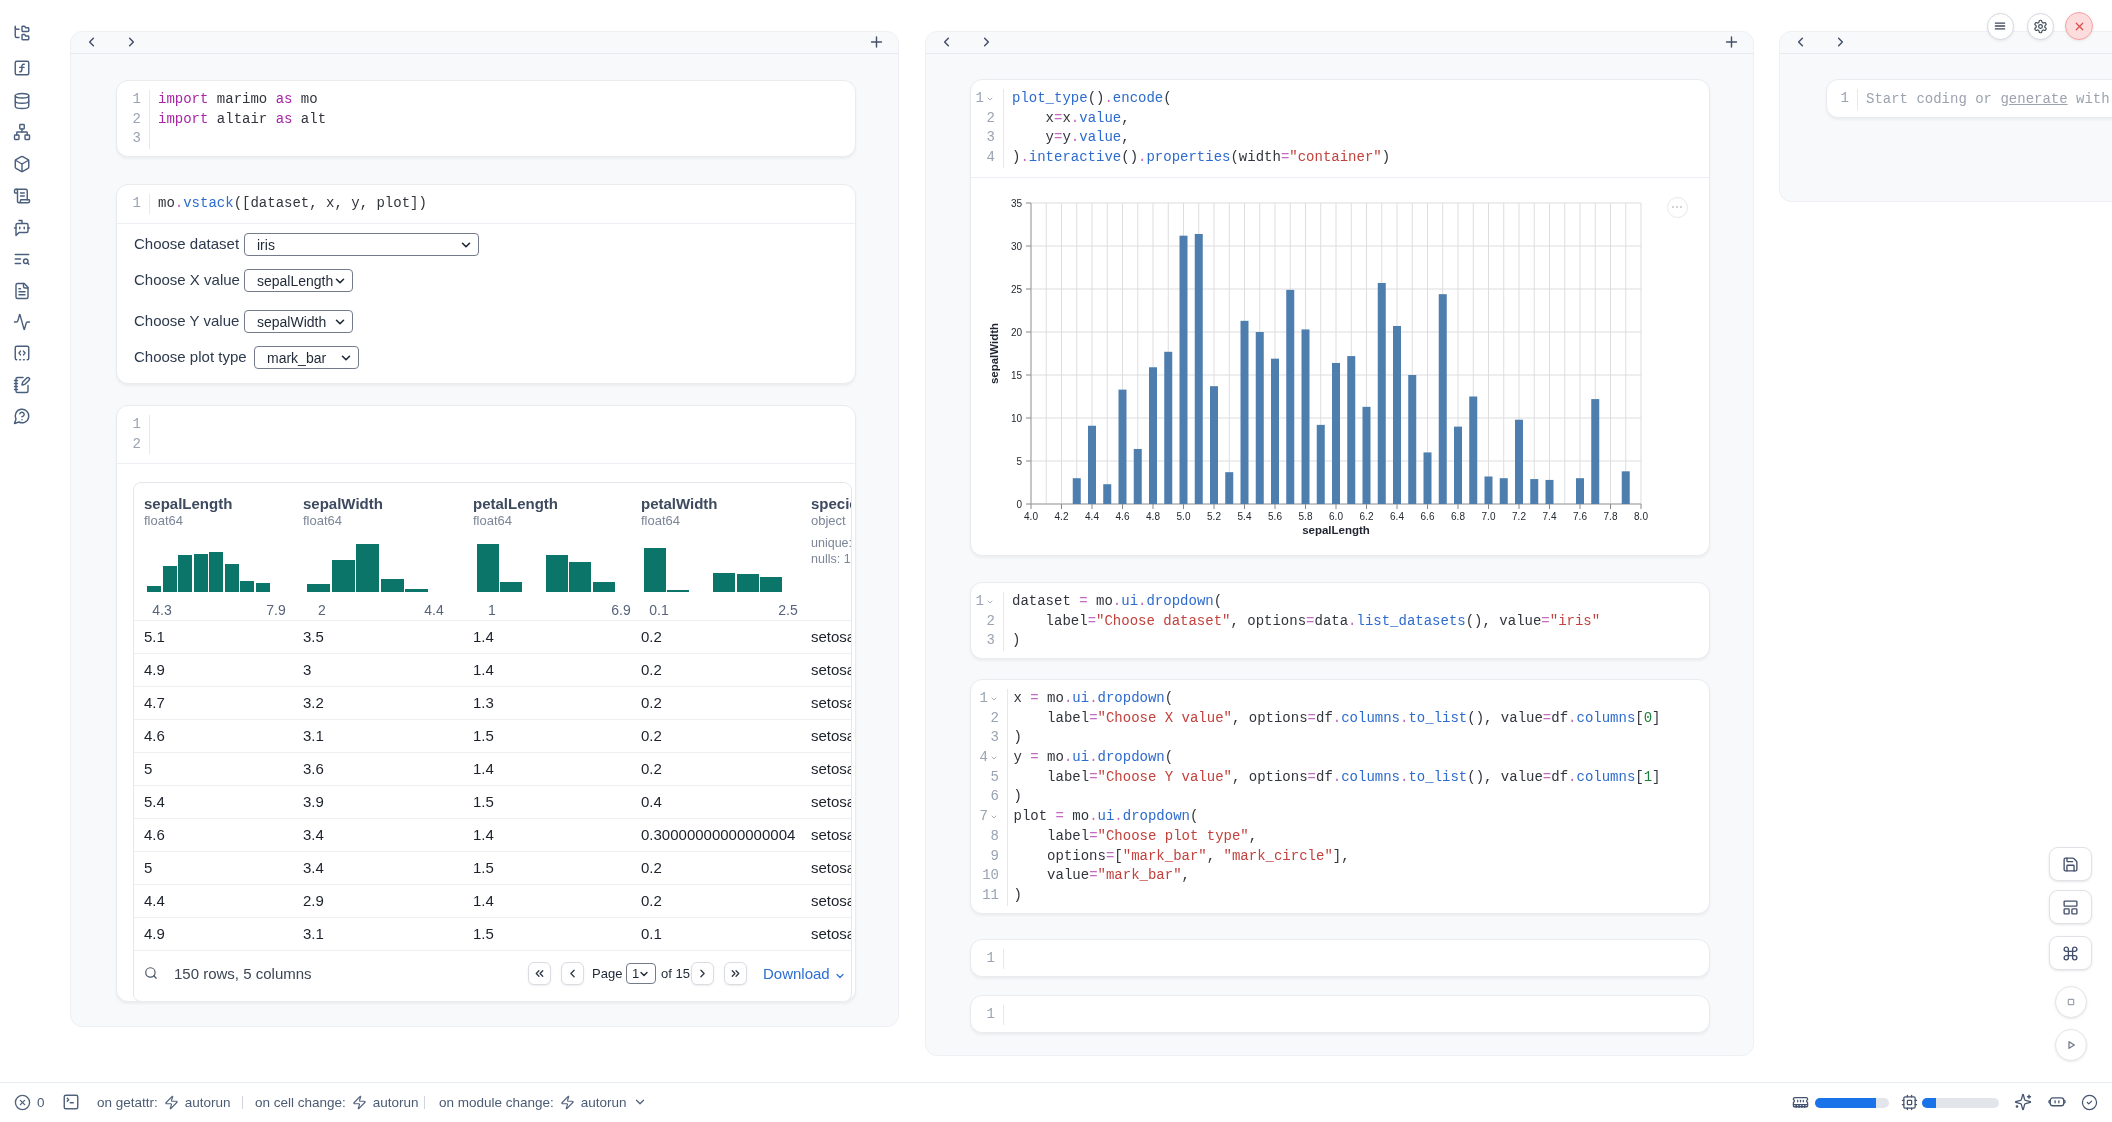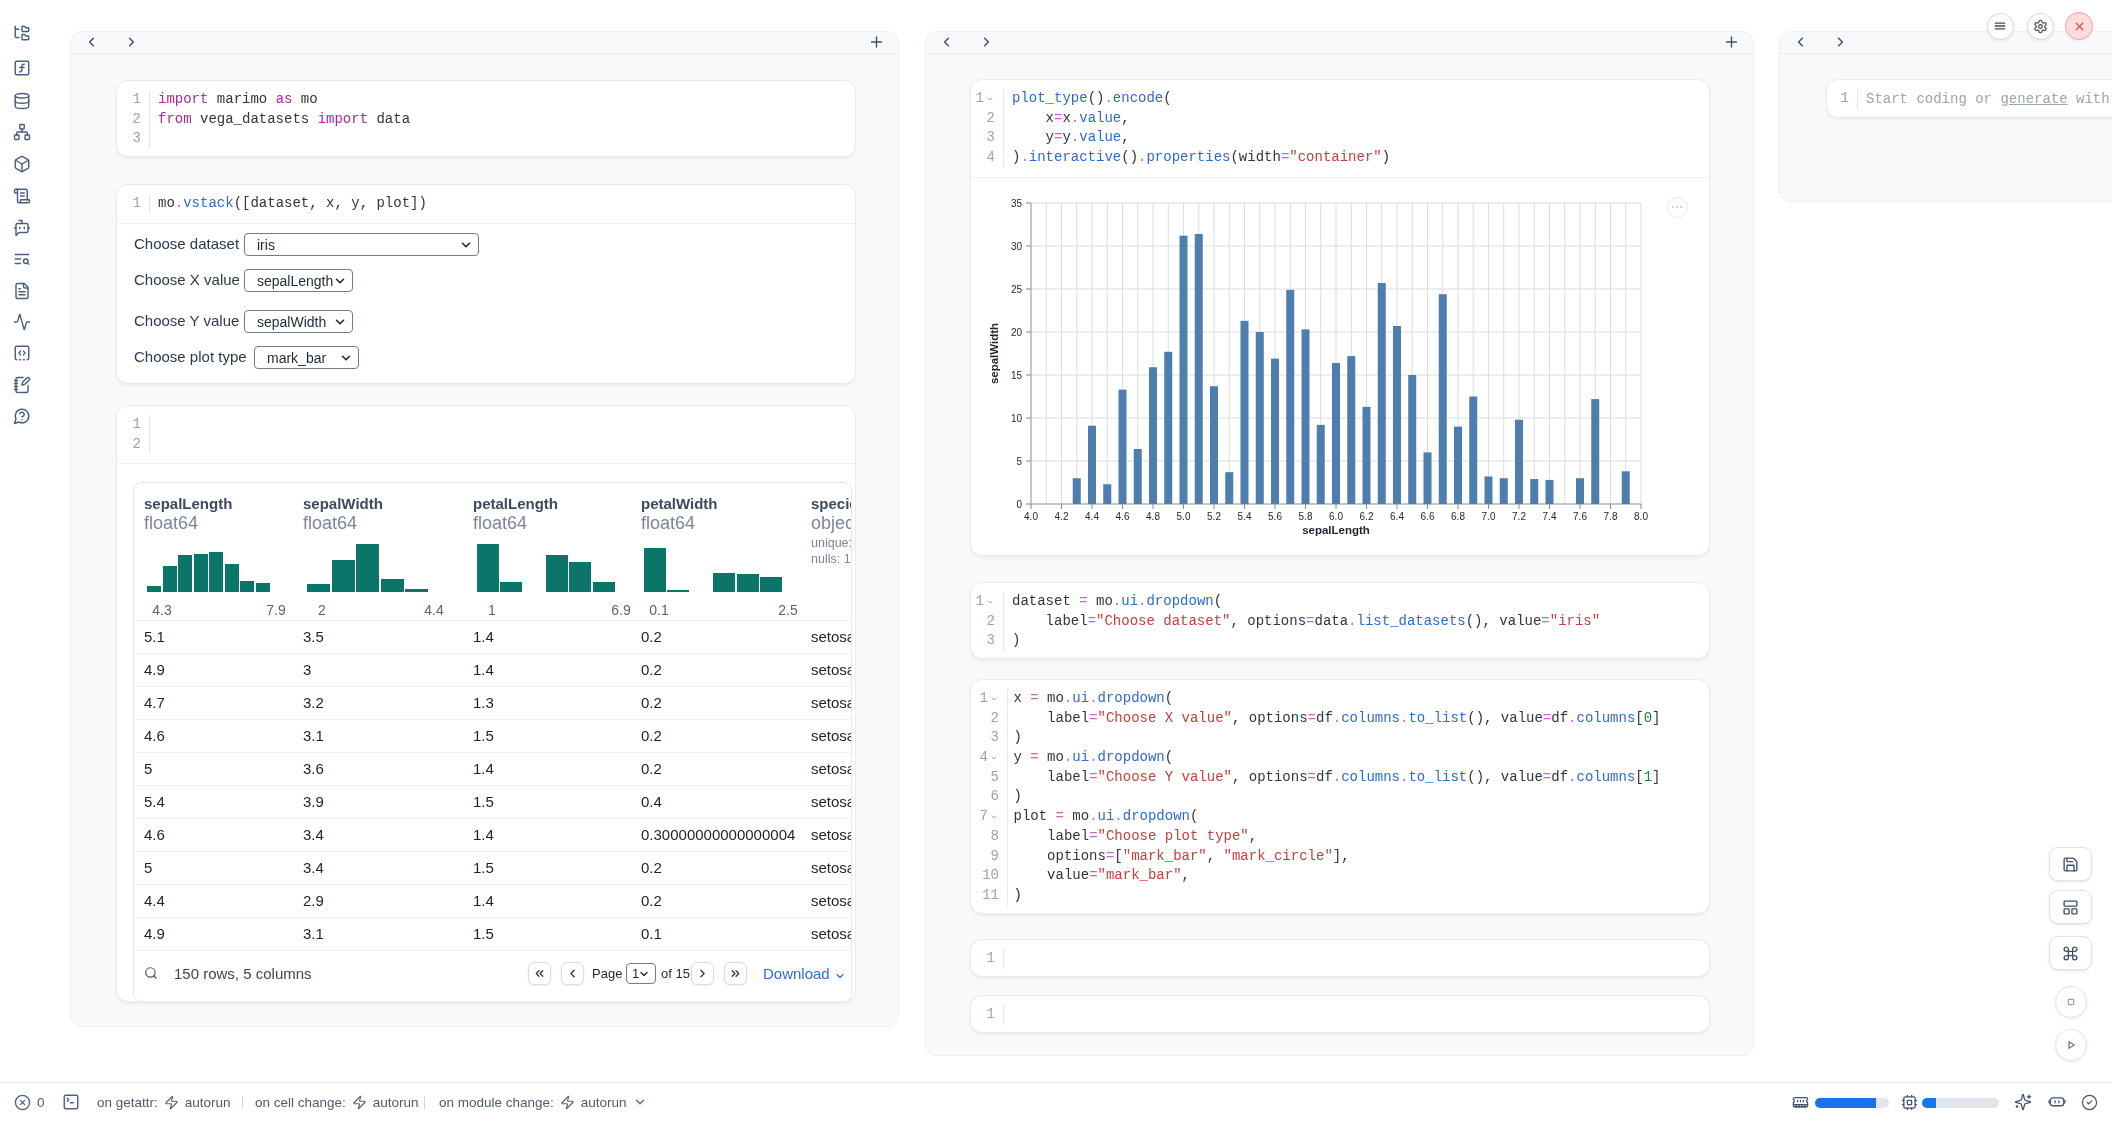--- a/index.html
+++ b/index.html
@@ -14,21 +14,21 @@
 .fold{display:inline-flex;width:10px;justify-content:center;margin-left:1px}
 .codebody{padding-top:9px;color:#32353d;white-space:pre}
 .cl{height:19.7px}
 .k{color:#a626a4}.b{color:#2d6bce}.s{color:#c2413c}.p{color:#c36ac3}.g{color:#1a7f37}
 .divl{border-top:1px solid #eceff3}
 .lbl{position:absolute;font-size:15px;color:#2d3a4d}
 .sel{position:absolute;height:23px;background:#fff;border:1px solid #747b8a;border-radius:4px;font-size:14px;color:#1f2937;display:flex;align-items:center;padding-left:12px}
 .sel svg{position:absolute;right:5px}
 .tblw{position:absolute;background:#fff;border:1px solid #e4e7ec;border-radius:8px;overflow:hidden}
 .hcol{position:absolute;font-weight:bold;font-size:15px;color:#3d4a5f;white-space:nowrap}
-.tcol{position:absolute;font-size:18px;color:#7c8698;white-space:nowrap}
+.tcol{position:absolute;font-size:13px;color:#7c8698;white-space:nowrap}
 .hbar{position:absolute;background:#0b7569}
 .hlab{position:absolute;font-size:14px;color:#57647c;transform:translateX(-50%);white-space:nowrap}
 .trow{position:absolute;height:33px;border-top:1px solid #edf0f3;width:100%}
 .tval{position:absolute;font-size:15px;color:#1c212b;top:7px;white-space:nowrap}
 .pgbtn{position:absolute;width:23px;height:23px;background:#fff;border:1px solid #d9dde3;border-radius:6px;box-shadow:0 1px 2px rgba(0,0,0,.08);display:flex;align-items:center;justify-content:center}
 .sqbtn{position:absolute;width:43px;height:34px;background:#fff;border:1px solid #dfe3e8;border-radius:9px;box-shadow:0 1px 2.5px rgba(0,0,0,.1);display:flex;align-items:center;justify-content:center}
 .cirbtn{position:absolute;background:#fff;border:1px solid #e3e5e9;border-radius:50%;box-shadow:0 1px 2.5px rgba(0,0,0,.09);display:flex;align-items:center;justify-content:center}
 .sbtext{font-size:13.5px;color:#4a5b74}
 .statusitem{position:absolute;top:1082px;height:40px;display:flex;align-items:center;gap:6px}
 </style></head><body>
@@ -163,21 +163,21 @@
       </svg>
     </div>
   </div>
 <div class="cell" style="left:116px;top:80px;width:740px;height:77px">
     <div class="codew" style="height:77px">
       <div class="gut" style="width:33px">
         <div class="gl">1</div>
         <div class="gl">2</div>
         <div class="gl">3</div>
       </div>
-      <div class="codebody" style="padding-left:41px"><div class="cl"><i class="k">import</i> marimo <i class="k">as</i> mo</div><div class="cl"><i class="k">from</i> vega_datasets <i class="k">import</i> data</div></div>
+      <div class="codebody" style="padding-left:41px"><div class="cl"><i class="k">import</i> marimo <i class="k">as</i> mo</div><div class="cl"><i class="k">import</i> altair <i class="k">as</i> alt</div></div>
     </div>
   </div>
 <div class="cell" style="left:116px;top:184px;width:740px;height:200px">
     <div class="codew" style="height:38px">
       <div class="gut" style="width:33px">
         <div class="gl">1</div>
       </div>
       <div class="codebody" style="padding-left:41px"><div class="cl">mo<i class="p">.</i><i class="b">vstack</i>([dataset, x, y, plot])</div></div>
     </div>
     <div class="divl"></div>

